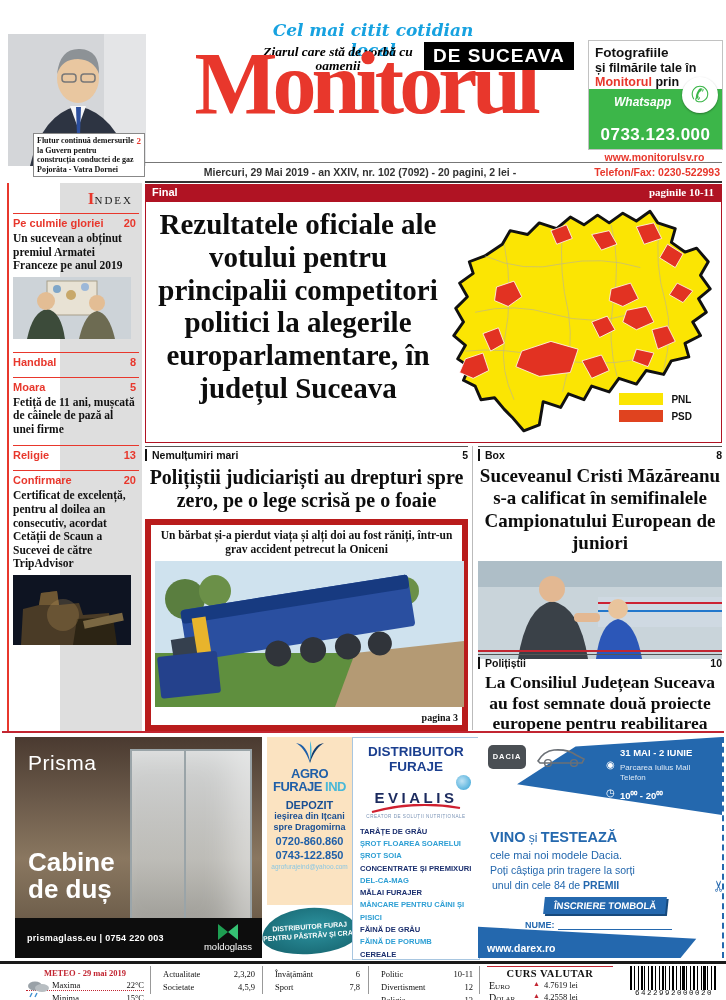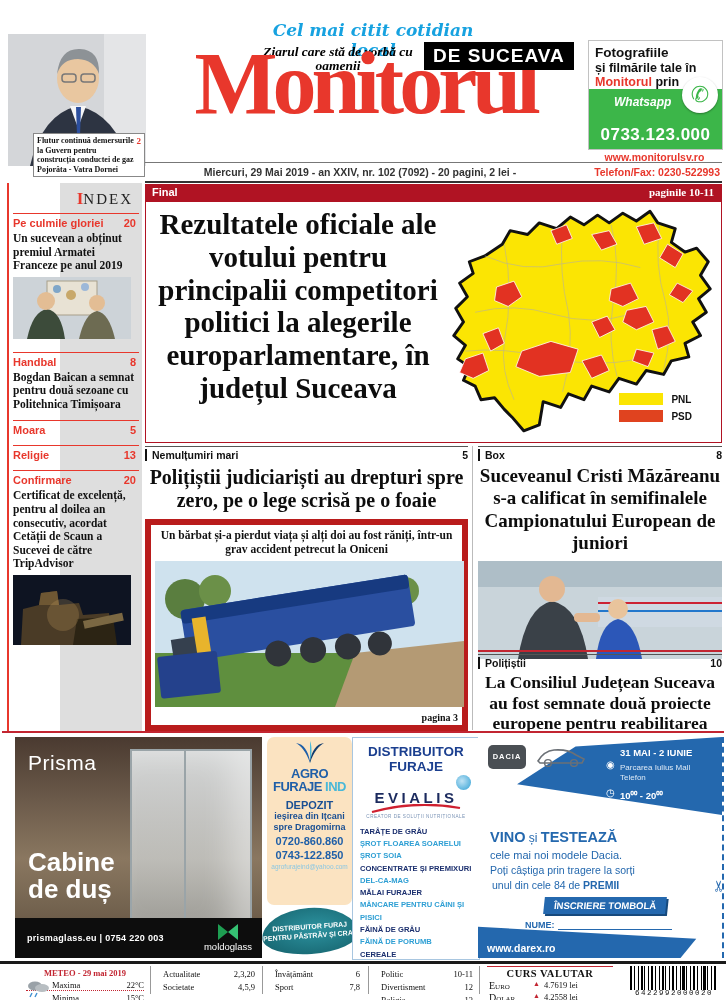--- a/index.html
+++ b/index.html
@@ -35,21 +35,21 @@
   #date-text{position:absolute;left:0;top:3px;width:430px;text-align:center;font-weight:bold;font-size:10.5px;color:#333;}
   #fax-text{position:absolute;right:2px;top:3px;font-weight:bold;font-size:10.5px;color:#e8372c;}
 
   
   #sidebar{left:2px;top:183px;width:140px;height:550px;}
   #sb-gray{position:absolute;left:58px;top:0;width:82px;height:550px;background:#dedede;}
   #sb-redline{position:absolute;left:5px;top:0;width:1.5px;height:550px;background:#e8372c;}
   #sb-content{position:absolute;left:11px;top:0;width:126px;}
   #sb-index{text-align:right;padding:6px 6px 4px 0;font-family:"Liberation Serif",serif;color:#222;}
   #sb-index .ini{color:#e8372c;font-size:17px;font-weight:bold;}
-  #sb-index .rest{font-size:15px;letter-spacing:2px;}
+  #sb-index .rest{font-size:11px;letter-spacing:2px;}
   .sb-item{border-top:1px solid #e8372c;padding-top:3px;margin-bottom:9px;}
   .sb-head{display:flex;justify-content:space-between;color:#e8372c;font-weight:bold;font-size:11px;padding-right:3px;}
   .sb-text{font-family:"Liberation Serif",serif;font-weight:bold;font-size:11.5px;line-height:1.18;margin-top:3px;padding-right:2px;}
   .sb-photo{margin-top:4px;width:118px;}
 
   
   #lead-band{left:145px;top:184px;width:577px;height:17px;background:#b01323;color:#fff;}
   #lead-kicker{position:absolute;left:7px;top:2px;font-weight:bold;font-size:11px;}
   #lead-pages{position:absolute;right:8px;top:2px;font-family:"Liberation Serif",serif;font-weight:bold;font-size:11px;}
   #lead-box{left:145px;top:201px;width:575px;height:240px;border:1px solid #b01323;background:#fff;}
@@ -87,21 +87,21 @@
     background:linear-gradient(180deg,rgba(235,240,242,.85),rgba(190,200,205,.55));
     border:2px solid #9aa4a8;box-shadow:inset -20px 0 30px rgba(255,255,255,.4);}
   #prisma-cabin:before{content:"";position:absolute;left:52px;top:0;width:2px;height:100%;background:#9aa4a8;}
   #prisma-brand{position:absolute;left:13px;top:14px;color:#fff;font-size:21px;letter-spacing:.5px;}
   #prisma-product{position:absolute;left:13px;top:112px;color:#fff;font-weight:bold;font-size:26px;line-height:1.05;width:120px;}
   #prisma-bar{position:absolute;left:0;bottom:0;width:247px;height:40px;background:#0d0d0d;color:#fff;}
   #prisma-contact{position:absolute;left:12px;top:15px;font-size:9px;font-weight:bold;letter-spacing:.3px;}
   #moldo{position:absolute;right:10px;top:6px;text-align:center;font-size:9.5px;}
   #moldo svg{display:block;margin:0 auto 1px auto;}
 
-  #ad-agro{left:267px;top:737px;width:85px;height:168px;background:#fbe3c1;text-align:center;overflow:hidden;border-radius:7px;}
+  #ad-agro{left:267px;top:737px;width:85px;height:168px;background:#fbe3c1;text-align:center;overflow:hidden;}
   .agro-name{color:#1f5fa8;font-weight:bold;font-size:13px;line-height:1;letter-spacing:-.5px;}
   .agro-name .lite{color:#49b8d8;}
   .agro-dep{color:#1a4f93;font-weight:bold;font-size:11px;margin-top:6px;}
   .agro-addr{color:#1a4f93;font-weight:bold;font-size:9px;line-height:1.25;}
   .agro-phone{color:#1f5fa8;font-weight:bold;font-size:11px;line-height:1.3;}
   .agro-mail{color:#8cc7e2;font-size:6.5px;margin-top:1px;}
   #agro-fish{left:262px;top:908px;width:96px;height:46px;background:radial-gradient(ellipse at 55% 45%,#2d93a0,#135e68);
     border-radius:50% 50% 50% 50%/60% 60% 40% 40%;color:#fff;font-weight:bold;font-size:7px;
     display:flex;align-items:center;justify-content:center;text-align:center;line-height:1.3;transform:rotate(-4deg);}
 
@@ -227,28 +227,28 @@
           <path d="M66,62 Q72,36 84,34 Q96,36 102,62 Z" fill="#6d6b52"></path>
           <circle cx="84" cy="26" r="8" fill="#e3bd94"></circle>
         </svg>
       </div>
 
       <div class="sb-item">
         <div class="sb-head">
             <span>Handbal</span>
             <span>8</span>
           </div>
-        <div class="sb-text">Bogdan Baican a semnat pentru două sezoane cu Politehnica Timișoara</div>
       </div>
 
       <div class="sb-item">
         <div class="sb-head">
             <span>Moara</span>
             <span>5</span>
           </div>
+        <div class="sb-text">Fetiță de 11 ani, mușcată de câinele de pază al unei firme</div>
       </div>
 
       <div class="sb-item">
         <div class="sb-head">
             <span>Religie</span>
             <span>13</span>
           </div>
       </div>
 
       <div class="sb-item">

